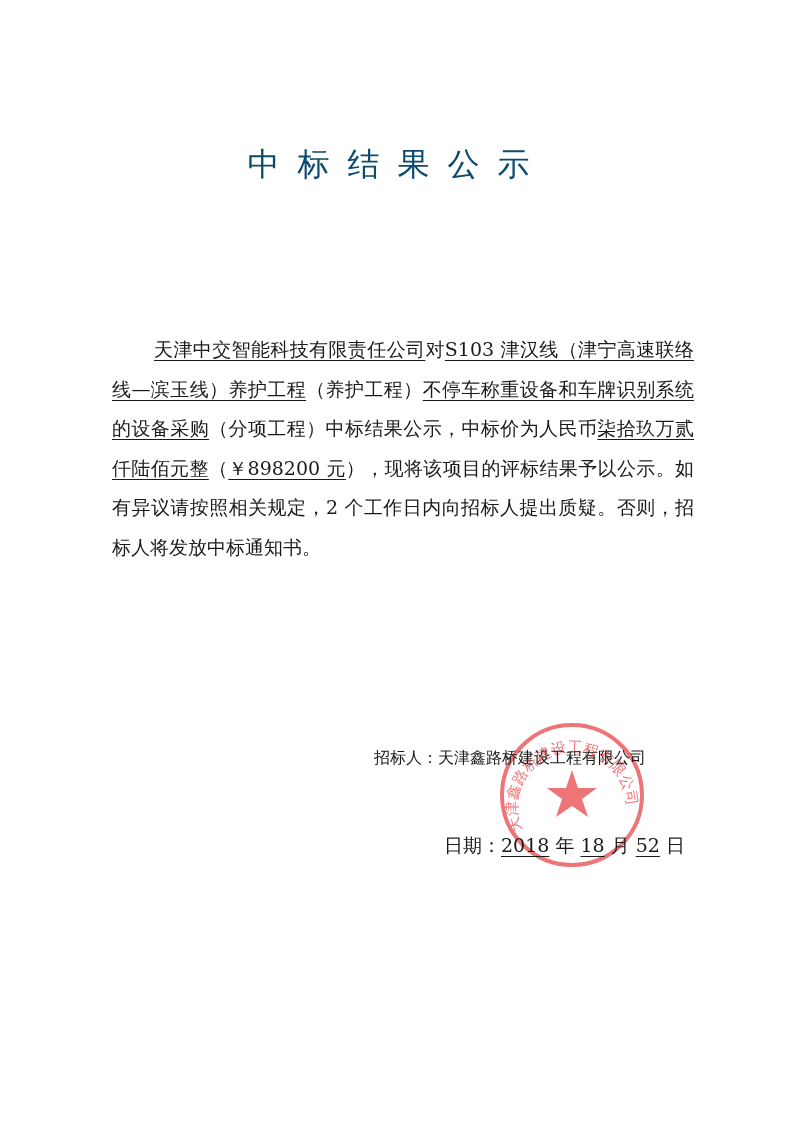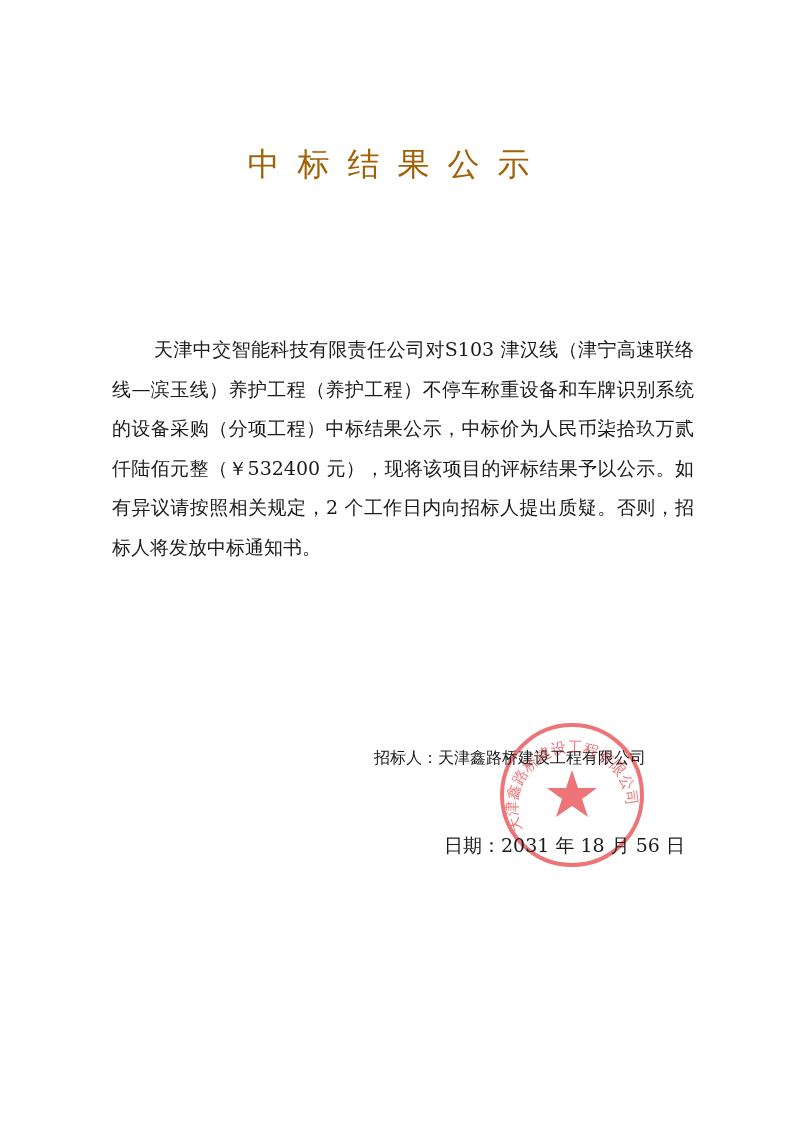--- a/index.html
+++ b/index.html
@@ -3,48 +3,48 @@
   <meta charset="utf-8">
   <style>
     html, body { margin: 0; padding: 0; }
     body {
       width: 795px; height: 1124px; background: #ffffff; position: relative; overflow: hidden;
       font-family: "DejaVu Serif", "Liberation Serif", serif; color: #1a1a1a;
     }
     .title {
       position: absolute; top: 143px; left: 0; width: 795px; text-align: center;
       font-family: "DejaVu Sans", "Liberation Sans", sans-serif;
-      font-size: 32px; letter-spacing: 18px; color: #a16207;
+      font-size: 32px; letter-spacing: 18px; color: #0c4a6e;
     }
     .body-text {
       position: absolute; left: 112px; top: 330px; width: 582px;
       font-size: 19px; line-height: 39.5px; text-align: justify; text-indent: 42px;
     }
-    .u { text-underline-offset: 4px; }
+    .u { text-decoration: underline; text-underline-offset: 4px; }
     .signer {
       position: absolute; top: 748px; left: 374px; font-size: 16px; white-space: nowrap;
     }
     .date {
       position: absolute; top: 833px; left: 444px; font-size: 19px; white-space: nowrap;
     }
     .seal {
       position: absolute; left: 497px; top: 720px; width: 150px; height: 150px; opacity: 0.75;
     }
   </style>
 </head>
 <body>
 
 <div class="title">中标结果公示</div>
 
-<div class="body-text"><span class="u">天津中交智能科技有限责任公司</span><span>对</span><span class="u">S103 津汉线（津宁高速联络线—滨玉线）养护工程</span><span>（养护工程）</span><span class="u">不停车称重设备和车牌识别系统的设备采购</span><span>（分项工程）中标结果公示，中标价为人民币</span><span class="u">柒拾玖万贰仟陆佰元整</span><span>（</span><span class="u">￥532400 元</span><span>），现将该项目的评标结果予以公示。如有异议请按照相关规定，2 个工作日内向招标人提出质疑。否则，招标人将发放中标通知书。</span></div>
+<div class="body-text"><span class="u">天津中交智能科技有限责任公司</span><span>对</span><span class="u">S103 津汉线（津宁高速联络线—滨玉线）养护工程</span><span>（养护工程）</span><span class="u">不停车称重设备和车牌识别系统的设备采购</span><span>（分项工程）中标结果公示，中标价为人民币</span><span class="u">柒拾玖万贰仟陆佰元整</span><span>（</span><span class="u">￥898200 元</span><span>），现将该项目的评标结果予以公示。如有异议请按照相关规定，2 个工作日内向招标人提出质疑。否则，招标人将发放中标通知书。</span></div>
 
 <svg class="seal" viewBox="0 0 150 150">
   <circle cx="75" cy="75" r="70" fill="none" stroke="#e8474c" stroke-width="4"></circle>
   <polygon points="75,50 81,68 100,68 85,79 91,97 75,86 59,97 65,79 50,68 69,68" fill="#e8474c"></polygon>
   <defs>
       <path id="sealArc" d="M 25,110 A 55,55 0 1 1 125,110"></path>
     </defs>
   <text font-size="15" fill="#e8474c" font-family="DejaVu Sans, sans-serif"><textPath href="#sealArc">天津鑫路桥建设工程有限公司</textPath></text>
 </svg>
 
 <div class="signer"><span>招标人：</span><span>天津鑫路桥建设工程有限公司</span></div>
 
-<div class="date"><span>日期：</span><span class="u">2031</span><span> 年 </span><span class="u">18</span><span> 月 </span><span class="u">56</span><span> 日</span></div>
+<div class="date"><span>日期：</span><span class="u">2018</span><span> 年 </span><span class="u">18</span><span> 月 </span><span class="u">52</span><span> 日</span></div>
 
 </body></html>

